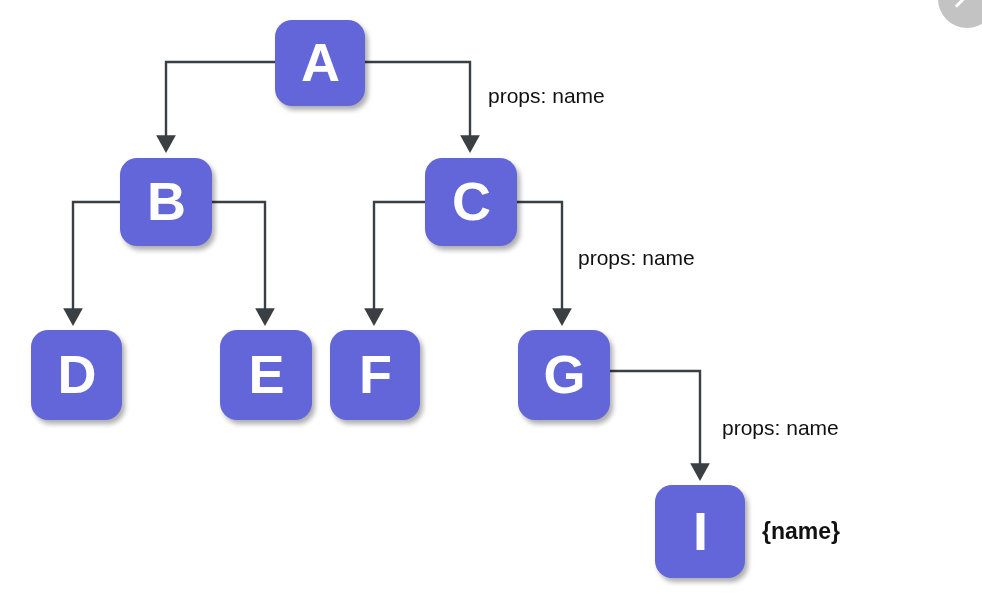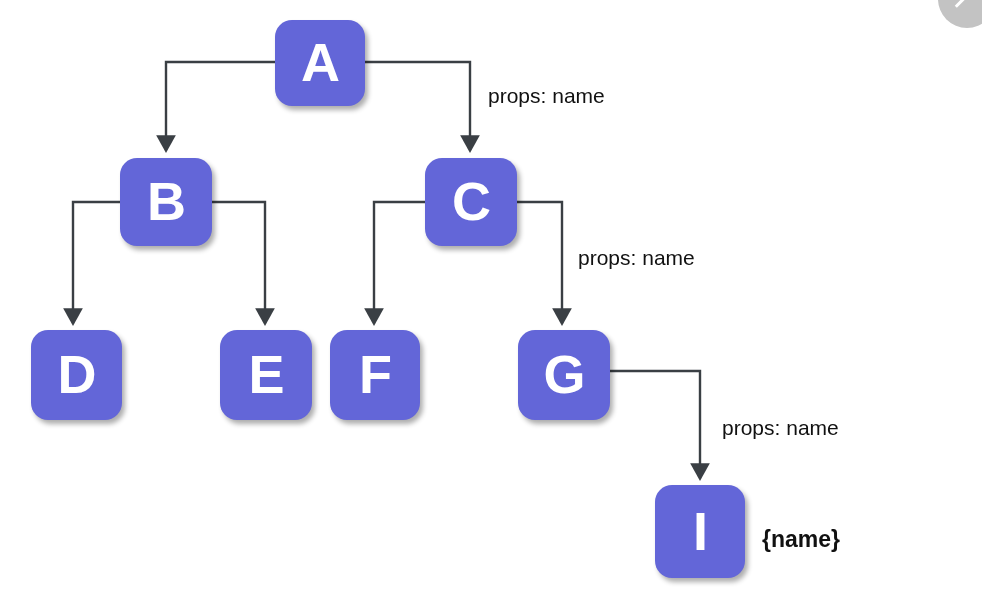--- a/index.html
+++ b/index.html
@@ -167,19 +167,19 @@
   <div class="edge-label" style="left:578px; top:246px;">
     <span class="key">props:</span>
     <span class="val">name</span>
   </div>
 
   <div class="edge-label" style="left:722px; top:416px;">
     <span class="key">props:</span>
     <span class="val">name</span>
   </div>
 
-  <div class="plain-label" style="left:762px; top:518px;margin-top:8px;">{name}</div>
+  <div class="plain-label" style="left:762px; top:518px;">{name}</div>
 
   <div id="corner-badge">
     <div class="slash"></div>
   </div>
 
 </div>
 
 </body></html>

